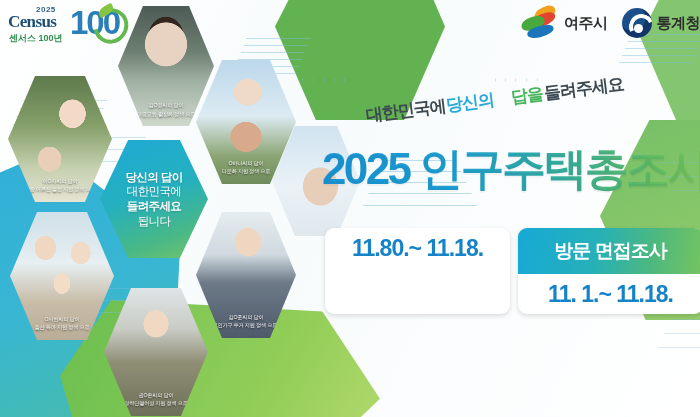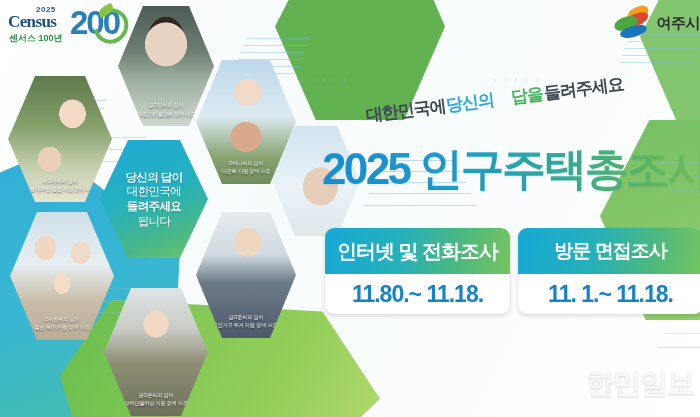--- a/index.html
+++ b/index.html
@@ -213,35 +213,39 @@
     <i style="left:0;top:4px;width:84px;"></i>
       <i style="left:0;top:12px;width:84px;"></i>
     <i style="left:0;top:20px;width:84px;"></i>
       <i style="left:0;top:28px;width:84px;"></i>
   </div>
 
   <div class="census-logo">
     <div class="cl-2025">2025</div>
     <div class="cl-census">Census</div>
     <div class="cl-kor">센서스 100년</div>
-    <div class="cl-100">200</div>
+    <div class="cl-100">100</div>
     <div class="cl-swoosh"></div>
     <div class="cl-leaf"></div>
   </div>
 
   <div class="logos-tr">
     <div class="yeoju">
       <div class="yeoju-mark">
         <span class="ym1"></span>
           <span class="ym2"></span>
           <span class="ym3"></span>
           <span class="ym4"></span>
       </div>
       <div class="logo-kr">여주시</div>
     </div>
+    <div class="stat">
+      <div class="stat-mark"></div>
+      <div class="logo-kr">통계청</div>
+    </div>
   </div>
 
   <div class="hex" style="left:118px;top:6px;width:96px;height:120px;">
     <div class="ph p-bus"></div>
     <div class="cap">
       <div>김O영씨의 답이</div>
       <div>대중교통 활성화 정책 으로</div>
     </div>
   </div>
 
@@ -301,24 +305,22 @@
   <div class="handwrite">
     <span class="hw-line hw-a" style="color: rgb(62, 74, 82);">대한민국에</span>
     <span class="hw-line hw-b" style="color: rgb(42, 169, 216);">당신의</span>
     <span class="hw-line hw-c" style="color: rgb(73, 181, 95);">답을</span>
     <span class="hw-line hw-d" style="color: rgb(62, 74, 82);">들려주세요</span>
   </div>
 
   <div class="title">2025 인구주택총조사</div>
 
   <div class="box" id="box1">
-    <div class="head">인터넷 및 전화조사</div>
     <div class="body">11.80.~ 11.18.</div>
   </div>
 
   <div class="box" id="box2">
     <div class="head">방문 면접조사</div>
     <div class="body">11. 1.~ 11.18.</div>
   </div>
 
-  <div class="watermark">한민일보</div>
 
 </div>
 
 </body></html>

